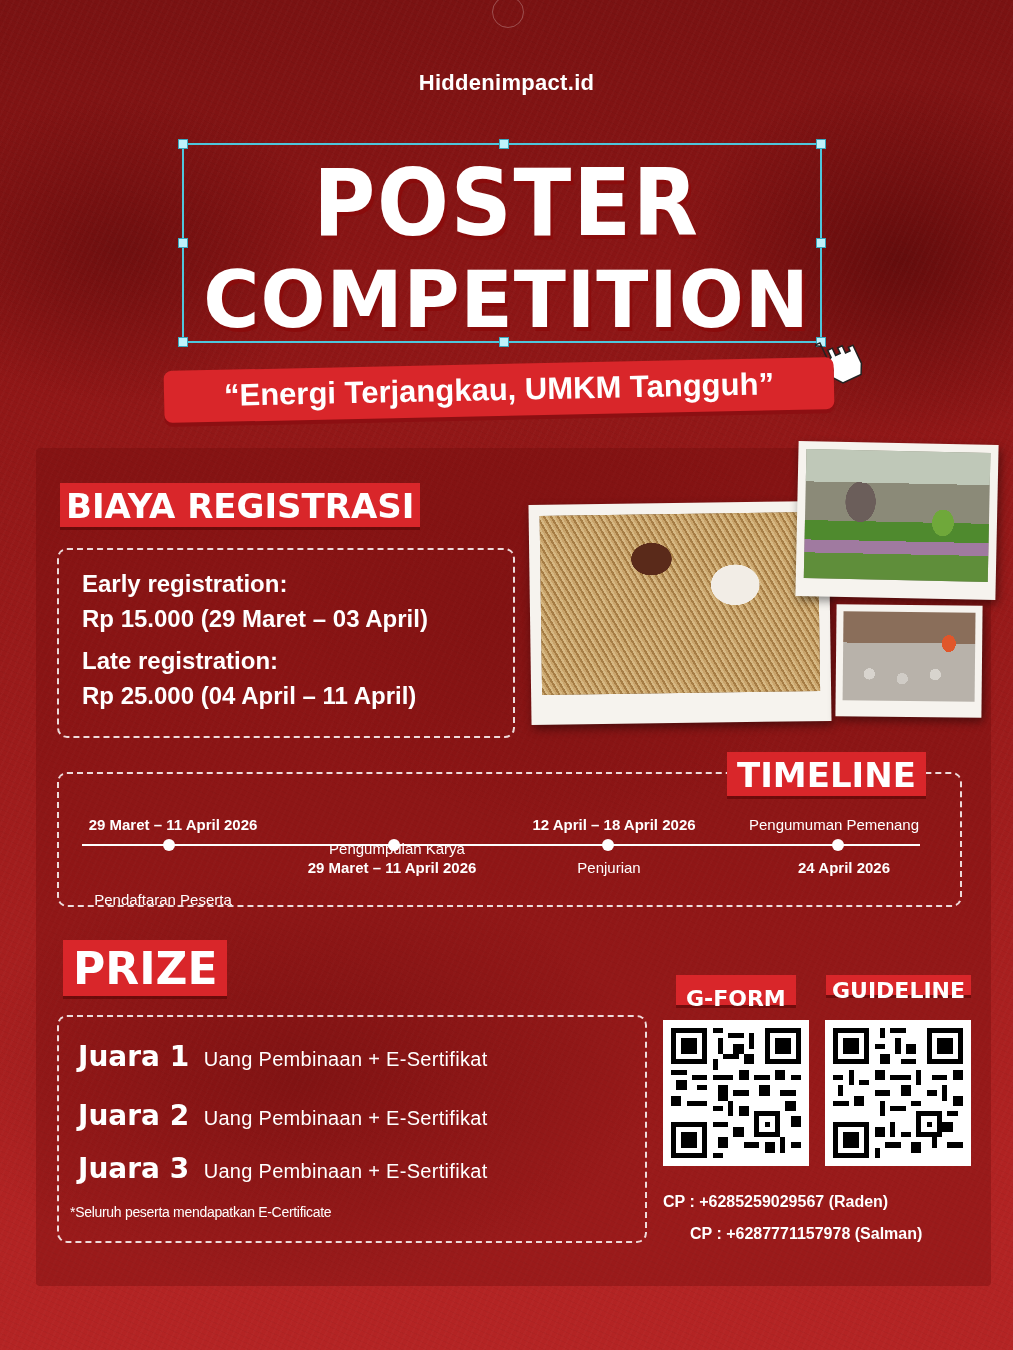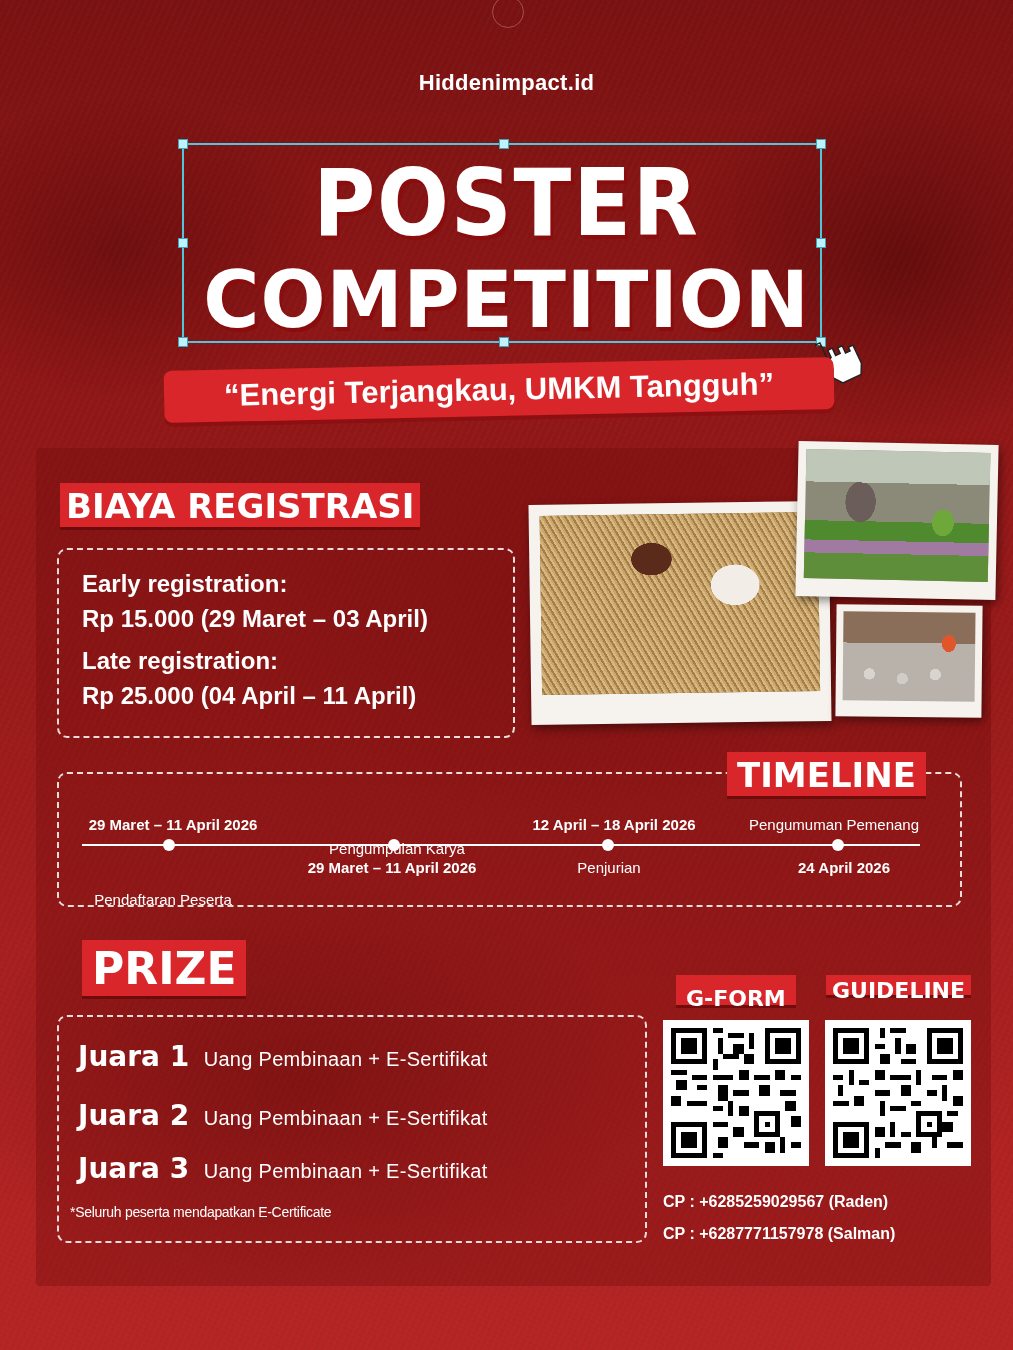--- a/index.html
+++ b/index.html
@@ -73,21 +73,21 @@
 
     
     .label {
       position: absolute; background: #d9262a; color: #fff;
       font-family: "DejaVu Sans", sans-serif; font-weight: bold;
       box-shadow: 0 3px 0 rgba(90,5,5,0.6);
       white-space: nowrap;
     }
     .lbl-biaya { left: 60px; top: 483px; padding: 0 6px; height: 44px; line-height: 46px; font-size: 34px; }
     .lbl-timeline { left: 727px; top: 752px; padding: 0 10px; height: 44px; line-height: 46px; font-size: 34px; }
-    .lbl-prize { left: 63px; top: 940px; padding: 0 10px; height: 56px; line-height: 58px; font-size: 44px; margin-left: 19px; }
+    .lbl-prize { left: 63px; top: 940px; padding: 0 10px; height: 56px; line-height: 58px; font-size: 44px; }
     .lbl-gform { left: 676px; top: 975px; padding: 8px 10px; height: 30px; line-height: 31px; font-size: 22px; }
     .lbl-guide { left: 826px; top: 975px; padding: 0 6px; height: 20px; line-height: 31px; font-size: 22px; }
 
     .dashed {
       position: absolute; border: 2px dashed rgba(255,255,255,0.85); border-radius: 10px;
     }
     .box-reg { left: 57px; top: 548px; width: 458px; height: 190px; }
     .box-tl { left: 57px; top: 772px; width: 905px; height: 135px; }
     .box-prize { left: 57px; top: 1015px; width: 590px; height: 228px; }
 
@@ -336,13 +336,13 @@
         <rect x="10" y="22" width="3" height="1"></rect>
       <rect x="15" y="22" width="2" height="2"></rect>
         <rect x="19" y="21" width="1" height="2"></rect>
         <rect x="22" y="22" width="3" height="1"></rect>
         <rect x="8" y="23" width="1" height="2"></rect>
     </g>
   </svg>
 </div>
 
 <div class="cp" style="top:1193px;">CP : +6285259029567 (Raden)</div>
-<div class="cp" style="top:1225px;">CP : +6287771157978 (Salman)</div>
+<div class="cp" style="top:1225px;margin-left:27px;">CP : +6287771157978 (Salman)</div>
 
 </body></html>

